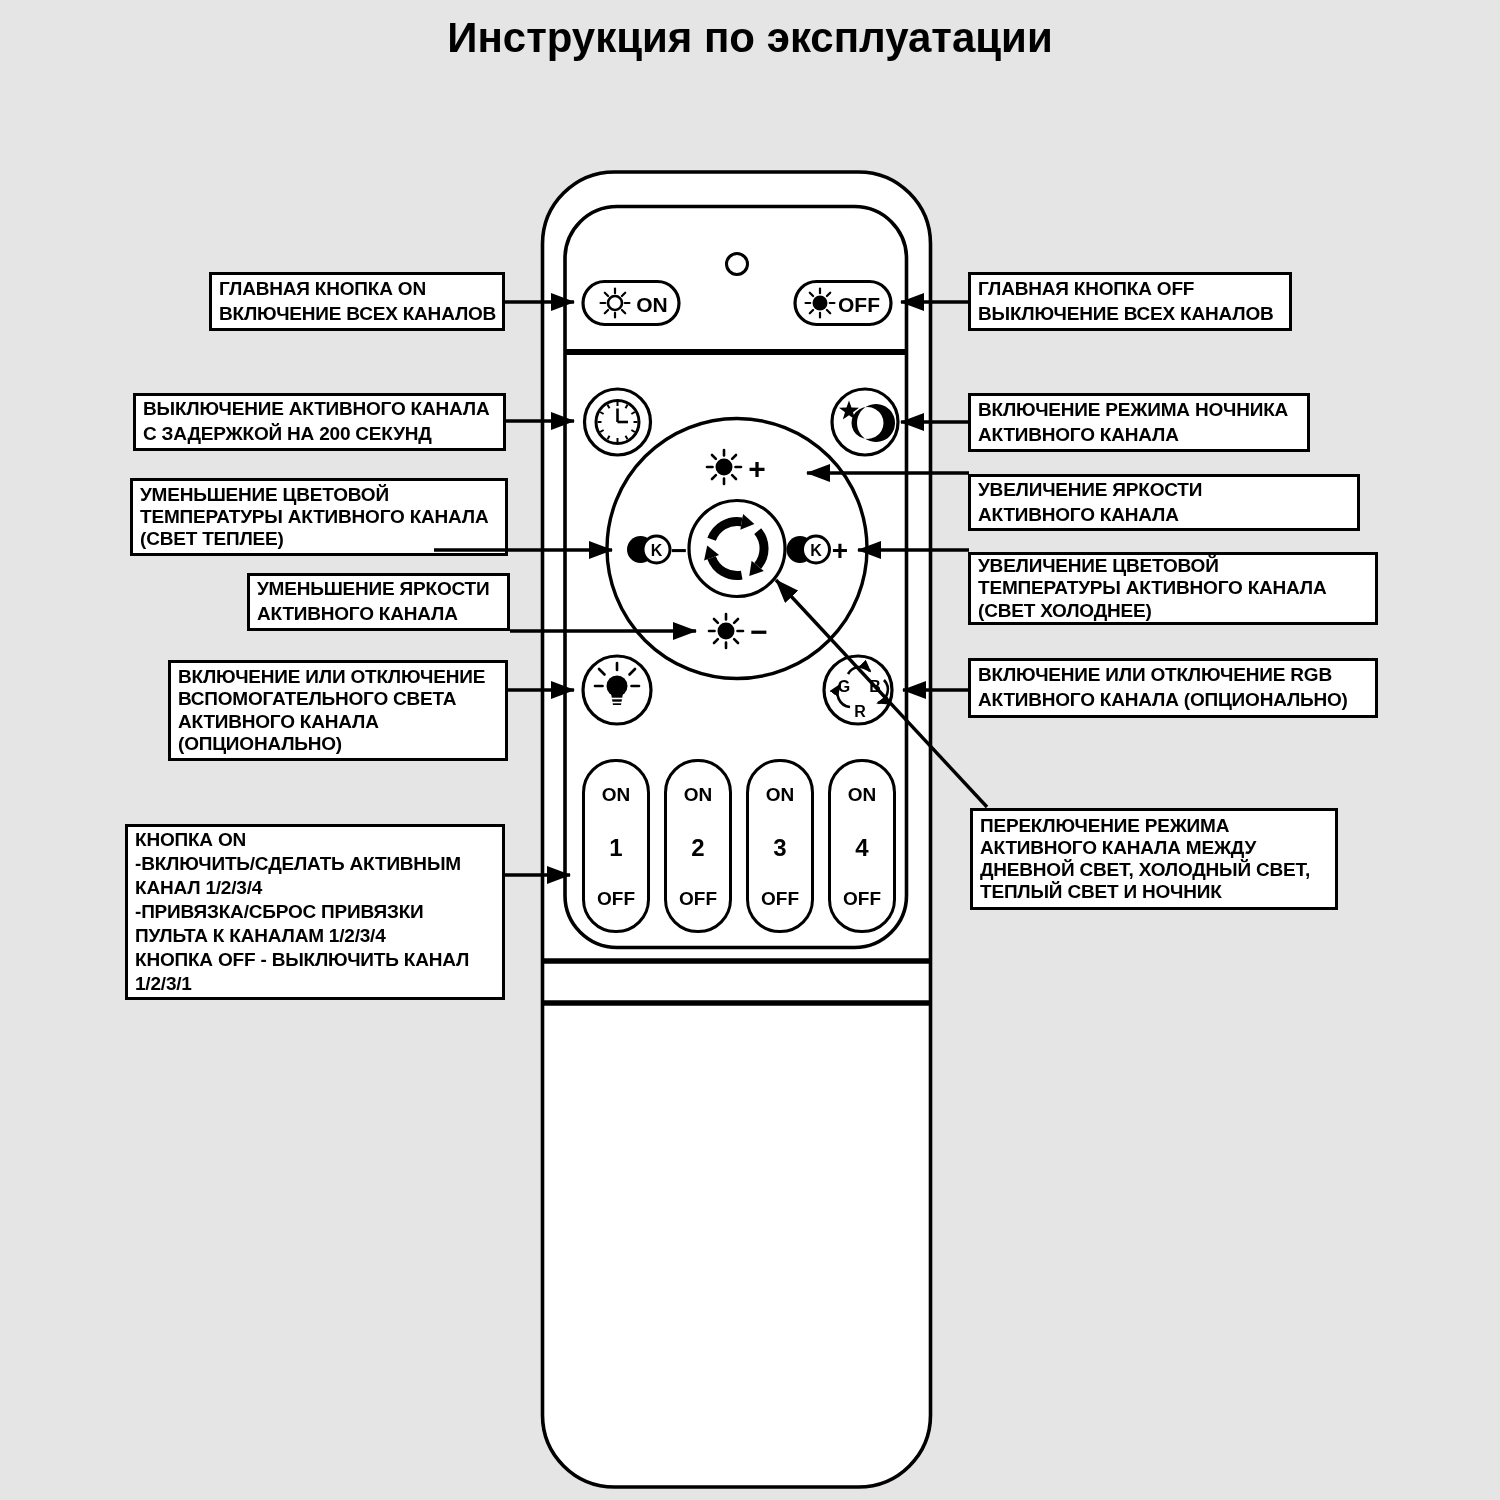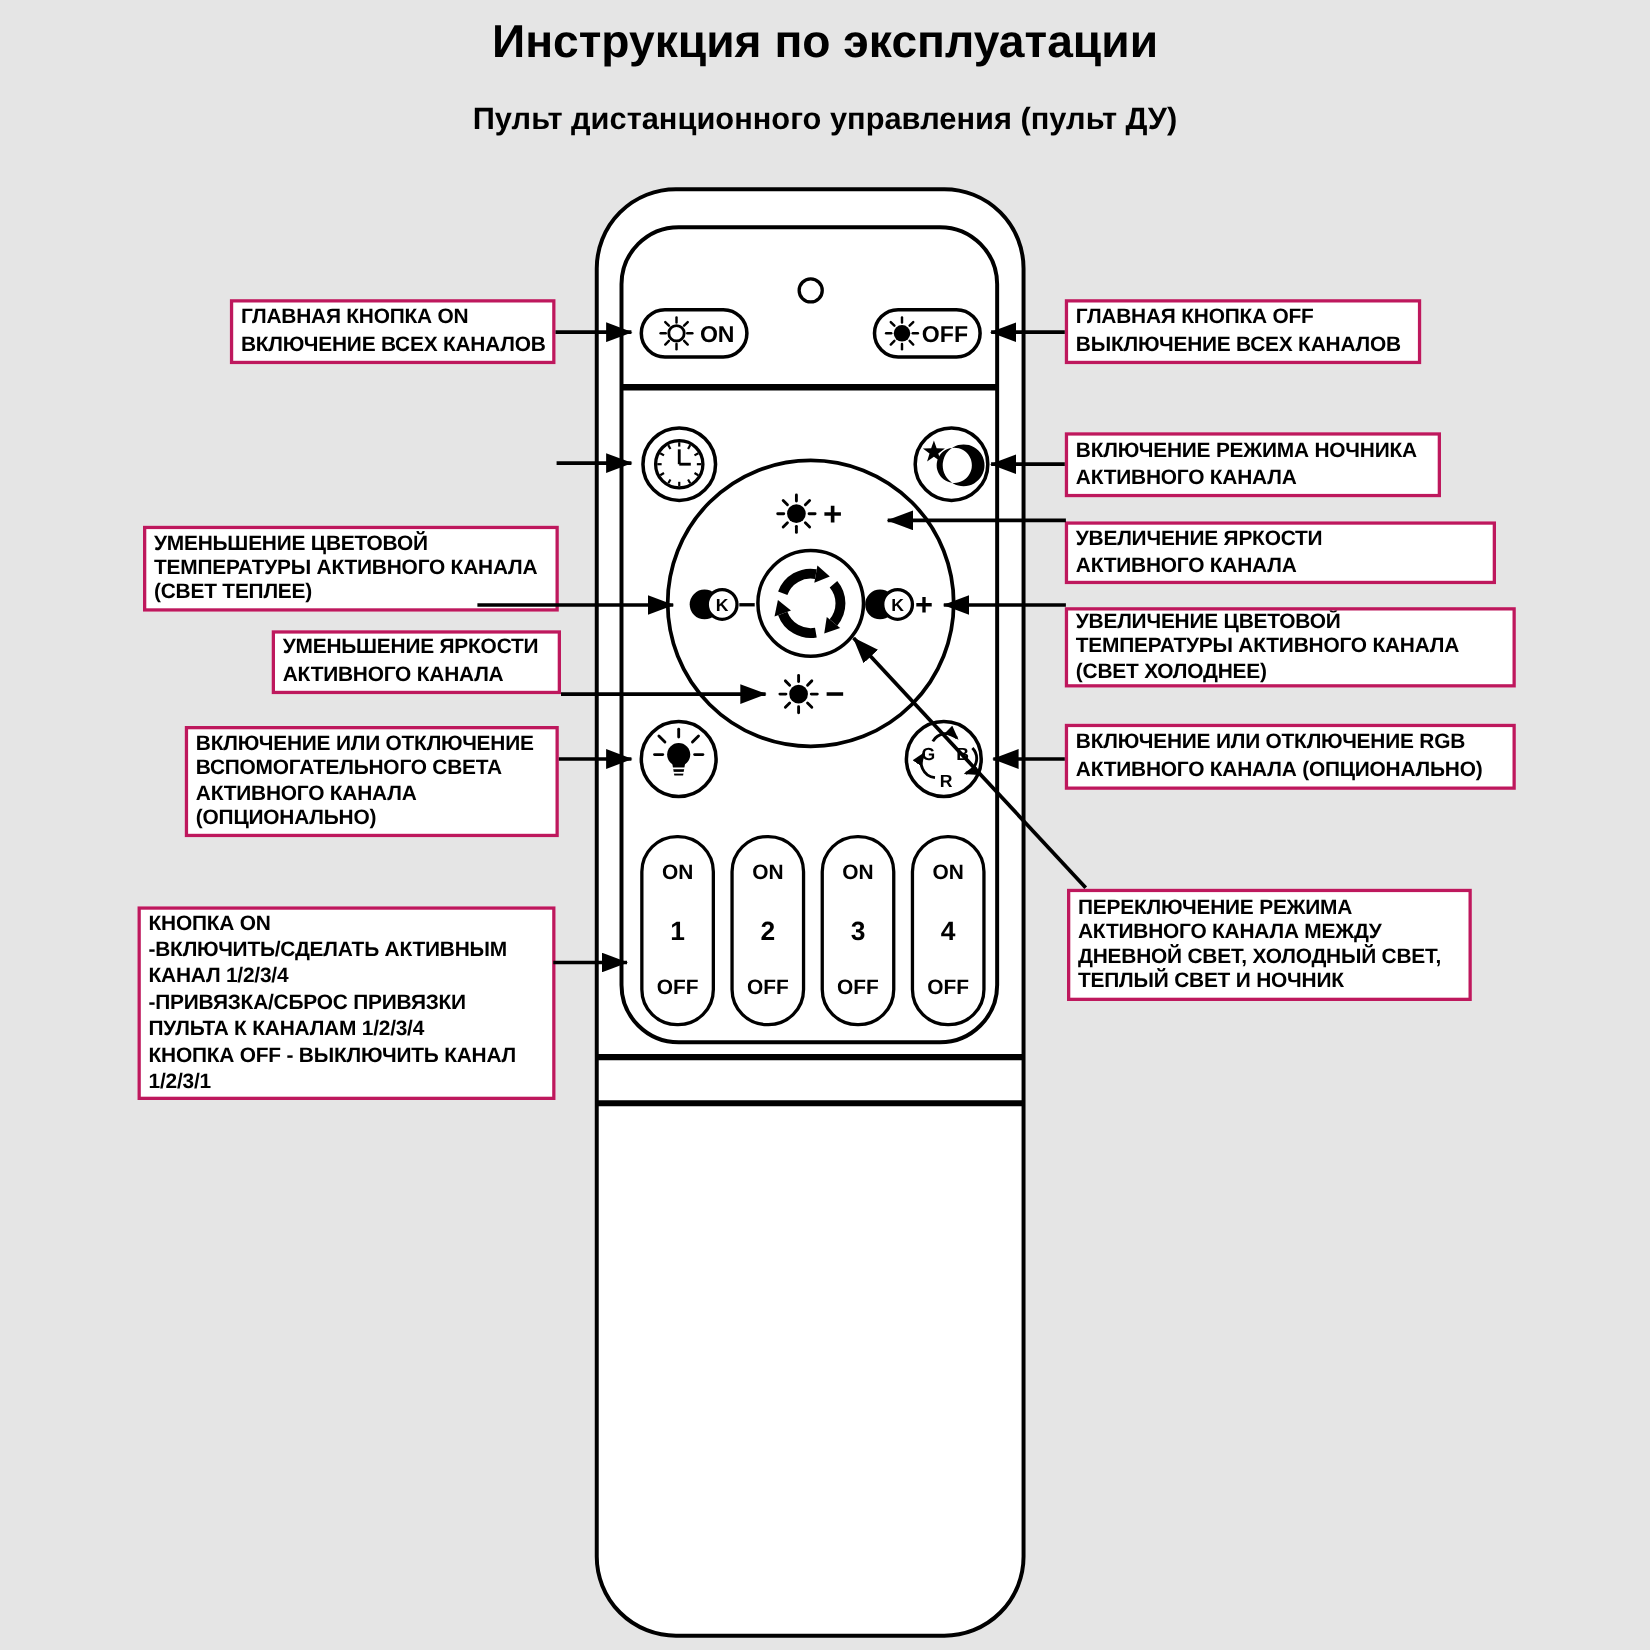--- a/index.html
+++ b/index.html
@@ -2,41 +2,44 @@
 <html><head>
 <meta charset="utf-8">
 <style>
   html,body{margin:0;padding:0;background:#fff}
   .page{position:relative;width:1500px;height:1500px;background:#e5e5e5;
         font-family:"Liberation Sans",sans-serif;color:#000;overflow:hidden}
   .title{position:absolute;left:0;top:14px;width:100%;text-align:center;
          font-size:42px;font-weight:bold}
   .subtitle{position:absolute;left:0;top:92px;width:100%;text-align:center;
          font-size:28px;font-weight:bold}
-  .co{position:absolute;background:#fff;border:3px solid #be185d;box-sizing:border-box;
+  .co{position:absolute;background:#fff;border:3px solid #000000;box-sizing:border-box;
       display:flex;flex-direction:column;justify-content:center;padding:4px 7px;
       font-size:19px;font-weight:bold;line-height:1.3;letter-spacing:-0.2px;
       overflow:hidden;z-index:1}
   .co div{white-space:nowrap}
   .co.tight{line-height:1.17;padding:4px 7px}
   .co.seven{line-height:1.26}
   svg.overlay{position:absolute;left:0;top:0;z-index:2;pointer-events:none}
   svg text{font-family:"Liberation Sans",sans-serif;font-weight:bold;fill:#000;stroke:none}
 </style>
 </head>
 <body>
 
 <div class="page">
 
   <div class="title">Инструкция по эксплуатации</div>
-  <div class="subtitle">Пульт дистанционного управления (пульт ДУ)</div>
 
   <div class="co" style="left:209px;top:272px;width:296px;height:59px">
     <div>ГЛАВНАЯ КНОПКА ON</div>
     <div>ВКЛЮЧЕНИЕ ВСЕХ КАНАЛОВ</div>
+  </div>
+  <div class="co" style="left:133px;top:393px;width:373px;height:58px">
+    <div>ВЫКЛЮЧЕНИЕ АКТИВНОГО КАНАЛА</div>
+    <div>С ЗАДЕРЖКОЙ НА 200 СЕКУНД</div>
   </div>
   <div class="co tight" style="left:130px;top:478px;width:378px;height:78px">
     <div>УМЕНЬШЕНИЕ ЦВЕТОВОЙ</div>
     <div>ТЕМПЕРАТУРЫ АКТИВНОГО КАНАЛА</div>
     <div>(СВЕТ ТЕПЛЕЕ)</div>
   </div>
   <div class="co" style="left:247px;top:573px;width:263px;height:58px">
     <div>УМЕНЬШЕНИЕ ЯРКОСТИ</div>
     <div>АКТИВНОГО КАНАЛА</div>
   </div>

